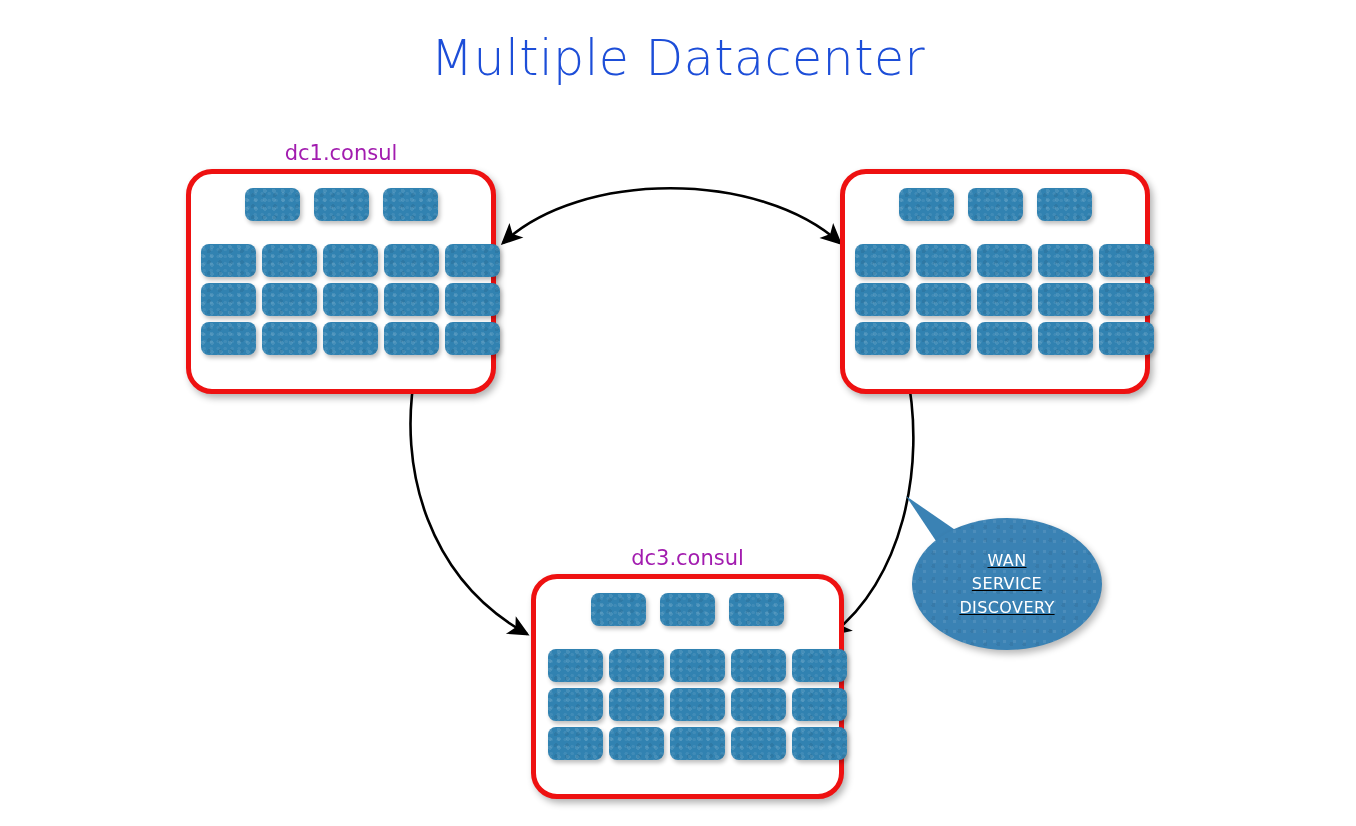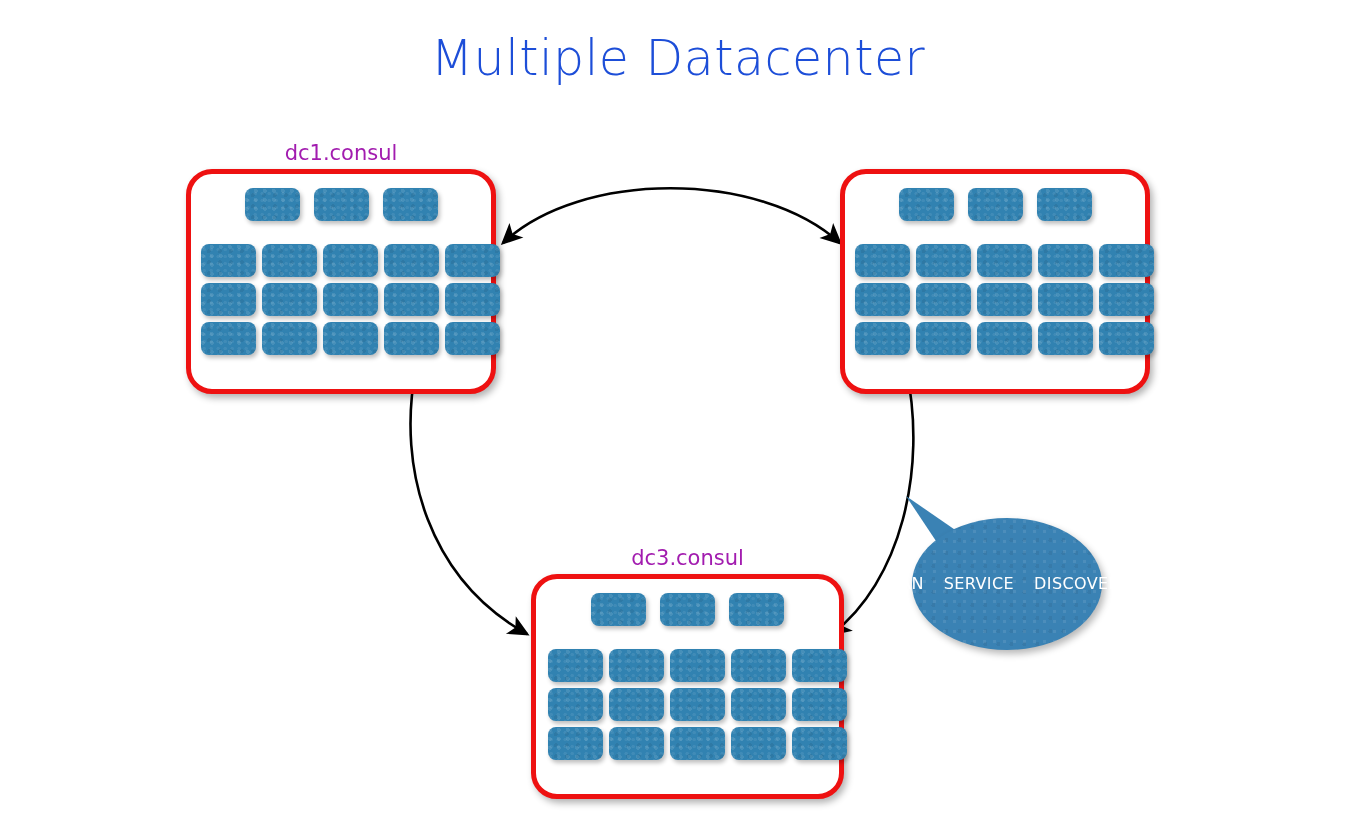--- a/index.html
+++ b/index.html
@@ -112,24 +112,25 @@
     width: 190px;
     height: 132px;
     border-radius: 50%;
     background: #3a82b4;
     background-image:
       radial-gradient(circle at 25% 35%, rgba(255,255,255,0.09) 0 2px, transparent 2px),
       radial-gradient(circle at 65% 70%, rgba(0,0,0,0.06) 0 2px, transparent 2px);
     background-size: 10px 10px, 13px 13px;
     box-shadow: 3px 4px 7px rgba(0,0,0,0.28);
     display: flex;
-    flex-direction: row;
+    flex-direction: column;
     align-items: center;
     justify-content: center;
-    gap: 20px;
+    gap: 2px;
+    text-decoration: underline;
   }
   .callout-line {
     color: #ffffff;
     font-size: 16px;
     font-weight: 400;
     letter-spacing: 0.4px;
     font-family: "DejaVu Sans", sans-serif;
     line-height: 1.32;
     white-space: nowrap;
   }

